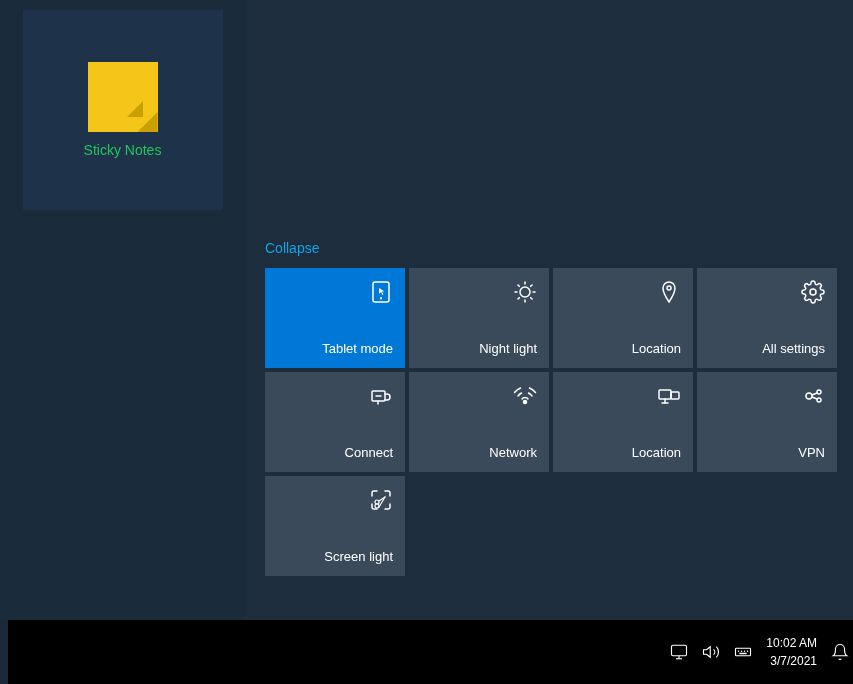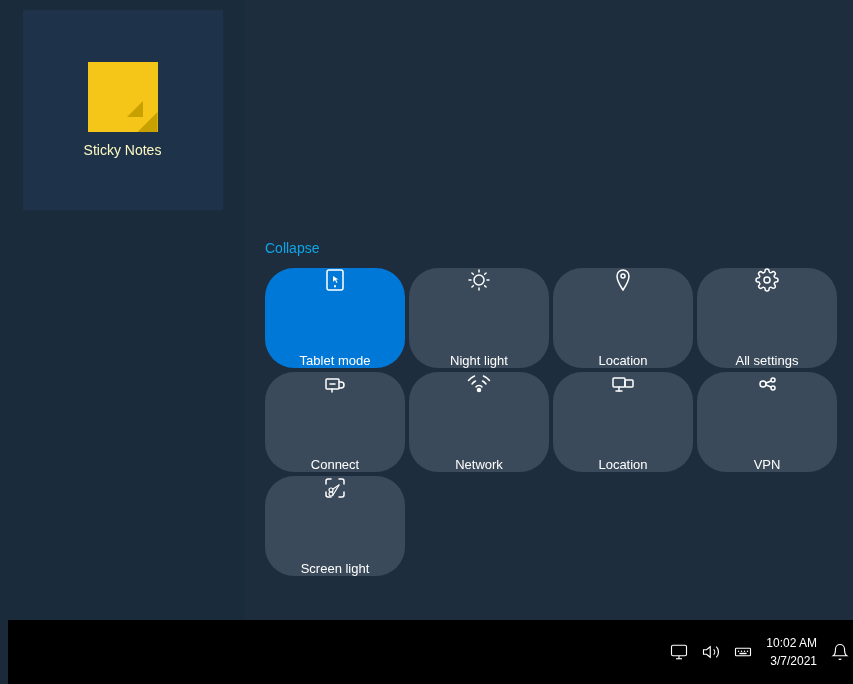--- a/index.html
+++ b/index.html
@@ -71,21 +71,21 @@
       content: '';
       position: absolute;
       bottom: 0; right: 0;
       width: 20px;
       height: 20px;
       background: #c8a000;
       clip-path: polygon(100% 0, 100% 100%, 0 100%);
     }
 
     .tile-label {
-      color: #fef9c3;
+      color: #22c55e;
       font-size: 14px;
       margin-top: 10px;
       font-weight: 400;
     }
 
     
     .quick-actions {
       position: absolute;
       top: 240px;
       left: 265px;
@@ -104,29 +104,28 @@
       display: grid;
       grid-template-columns: repeat(4, 140px);
       grid-template-rows: repeat(3, 100px);
       gap: 4px;
     }
 
     .tile {
       background: #3a4a5a;
       display: flex;
       flex-direction: column;
-      align-items: center;
+      align-items: flex-end;
       justify-content: space-between;
-      padding: 0;
+      padding: 12px;
       cursor: pointer;
       color: #fff;
       font-size: 13px;
       transition: background 0.1s;
       position: relative;
-      border-radius: 29px;
     }
 
     .tile.active {
       background: #0078d7;
     }
 
     .tile-icon {
       font-size: 22px;
       color: #fff;
       line-height: 1;

